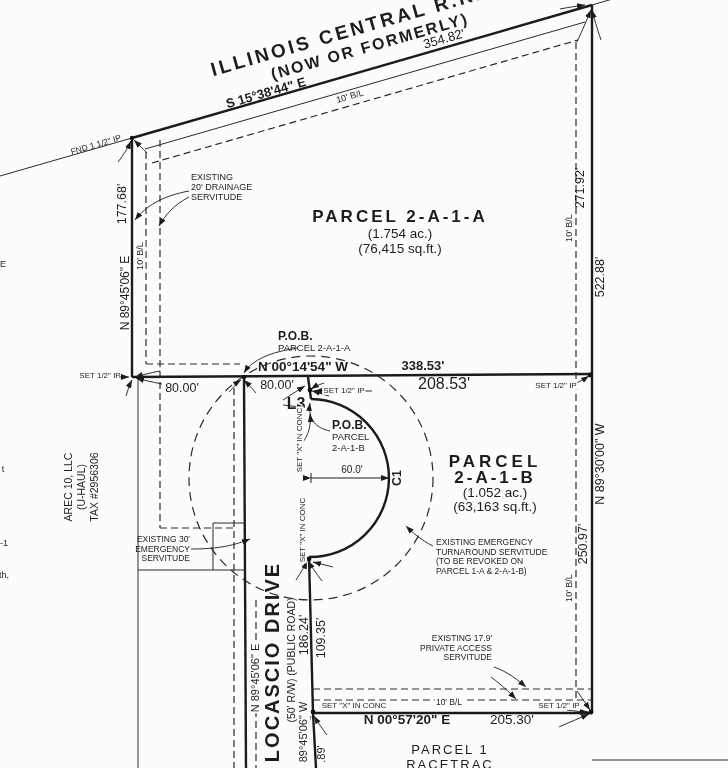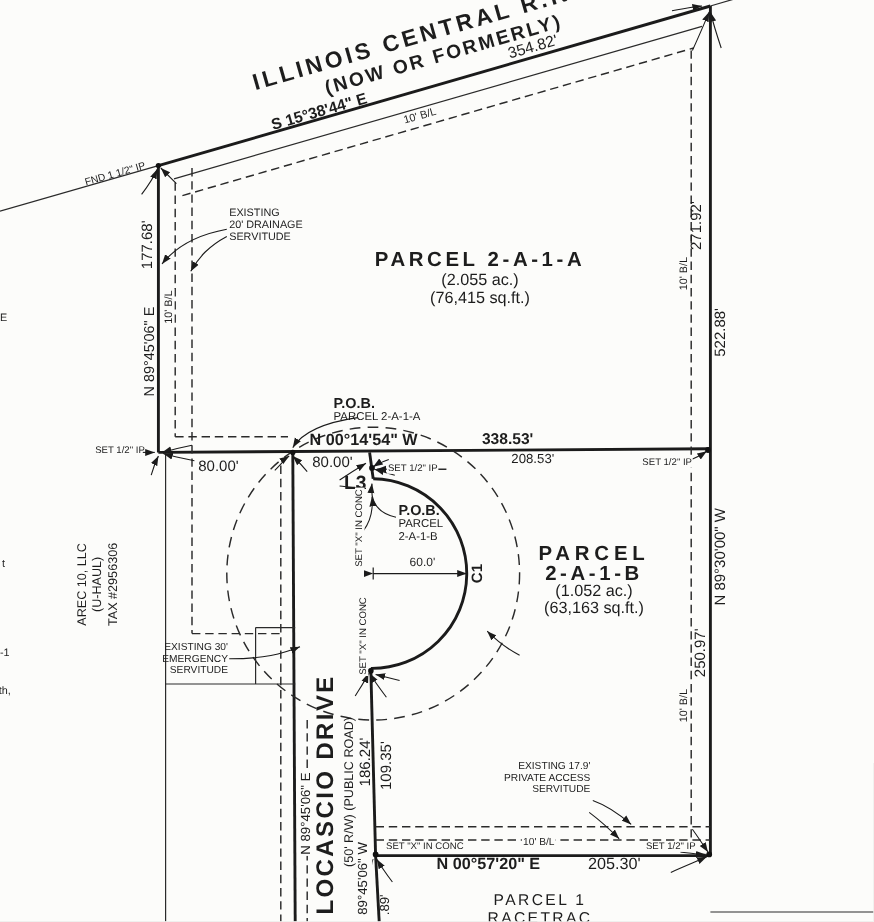--- a/index.html
+++ b/index.html
@@ -144,48 +144,54 @@
     <div>AREC 10, LLC</div>
     <div>(U-HAUL)</div>
     <div>TAX #2956306</div>
   </div>
   <div class="lbl" style="left:3px;top:265px;font-size:9px;">E</div>
   <div class="lbl" style="left:3px;top:470px;font-size:9px;">t</div>
   <div class="lbl" style="left:4px;top:544px;font-size:9px;">-1</div>
   <div class="lbl" style="left:4px;top:576px;font-size:9px;">th,</div>
 
   <div class="lbl bold" style="left:400px;top:217px;font-size:17px;letter-spacing:3px;">PARCEL 2-A-1-A</div>
-  <div class="lbl" style="left:400px;top:234px;font-size:13.5px;">(2.055 ac.)</div>
+  <div class="lbl" style="left:400px;top:234px;font-size:13.5px;">(1.754 ac.)</div>
   <div class="lbl" style="left:400px;top:249px;font-size:13.5px;">(76,415 sq.ft.)</div>
   <div class="blk" style="left:278px;top:330px;">
     <div class="bold" style="font-size:12px;">P.O.B.</div>
     <div style="font-size:9.5px;">PARCEL 2-A-1-A</div>
   </div>
 
   <div class="lbl bold" style="left:303px;top:367px;font-size:13.5px;">N 00°14'54" W</div>
   <div class="lbl bold" style="left:423px;top:366px;font-size:13px;">338.53'</div>
   <div class="lbl" style="left:182px;top:389px;font-size:12.5px;">80.00'</div>
   <div class="lbl" style="left:277px;top:386px;font-size:12.5px;">80.00'</div>
-  <div class="lbl" style="left:444px;top:384px;font-size:11px;">208.53'</div>
+  <div class="lbl" style="left:444px;top:384px;font-size:16px;">208.53'</div>
   <div class="lbl bg" style="left:344px;top:391px;font-size:8px;">SET 1/2" IP</div>
   <div class="lbl bold" style="left:272px;top:404px;font-size:16px;margin-left:24px;">L3</div>
 
   <div class="lbl bold" style="left:495px;top:462px;font-size:17px;letter-spacing:4px;">PARCEL</div>
   <div class="lbl bold" style="left:495px;top:478px;font-size:17px;letter-spacing:3px;">2-A-1-B</div>
   <div class="lbl" style="left:495px;top:493px;font-size:13.5px;">(1.052 ac.)</div>
   <div class="lbl" style="left:495px;top:507px;font-size:13.5px;">(63,163 sq.ft.)</div>
   <div class="blk" style="left:332px;top:419px;">
     <div class="bold" style="font-size:12px;">P.O.B.</div>
     <div style="font-size:9.5px;">PARCEL</div>
     <div style="font-size:9.5px;">2-A-1-B</div>
   </div>
   <div class="lbl r90 bg" style="left:300px;top:440px;font-size:8px;">SET "X" IN CONC</div>
   <div class="lbl r90 bg" style="left:303px;top:530px;font-size:8px;">SET "X" IN CONC</div>
   <div class="lbl" style="left:352px;top:470px;font-size:10px;">60.0'</div>
   <div class="lbl r90 bold" style="left:398px;top:478px;font-size:12.5px;">C1</div>
+  <div class="blk" style="left:436px;top:538px;font-size:8.5px;">
+    <div>EXISTING EMERGENCY</div>
+    <div>TURNAROUND SERVITUDE</div>
+    <div>(TO BE REVOKED ON</div>
+    <div>PARCEL 1-A &amp; 2-A-1-B)</div>
+  </div>
 
   <div class="lbl r90" style="left:581px;top:188px;font-size:12.5px;">271.92'</div>
   <div class="lbl r90" style="left:601px;top:277px;font-size:12.5px;">522.88'</div>
   <div class="lbl r90" style="left:584px;top:544px;font-size:12.5px;">250.97'</div>
   <div class="lbl r90" style="left:601px;top:464px;font-size:12.5px;">N 89°30'00" W</div>
   <div class="lbl r90 bg" style="left:570px;top:228px;font-size:9px;">10' B/L</div>
   <div class="lbl r90 bg" style="left:570px;top:588px;font-size:9px;">10' B/L</div>
   <div class="lbl bg" style="left:556px;top:386px;font-size:8px;">SET 1/2" IP</div>
 
   <div class="lbl r90 bold" style="left:272px;top:662px;font-size:20px;letter-spacing:2px;">LOCASCIO DRIVE</div>

